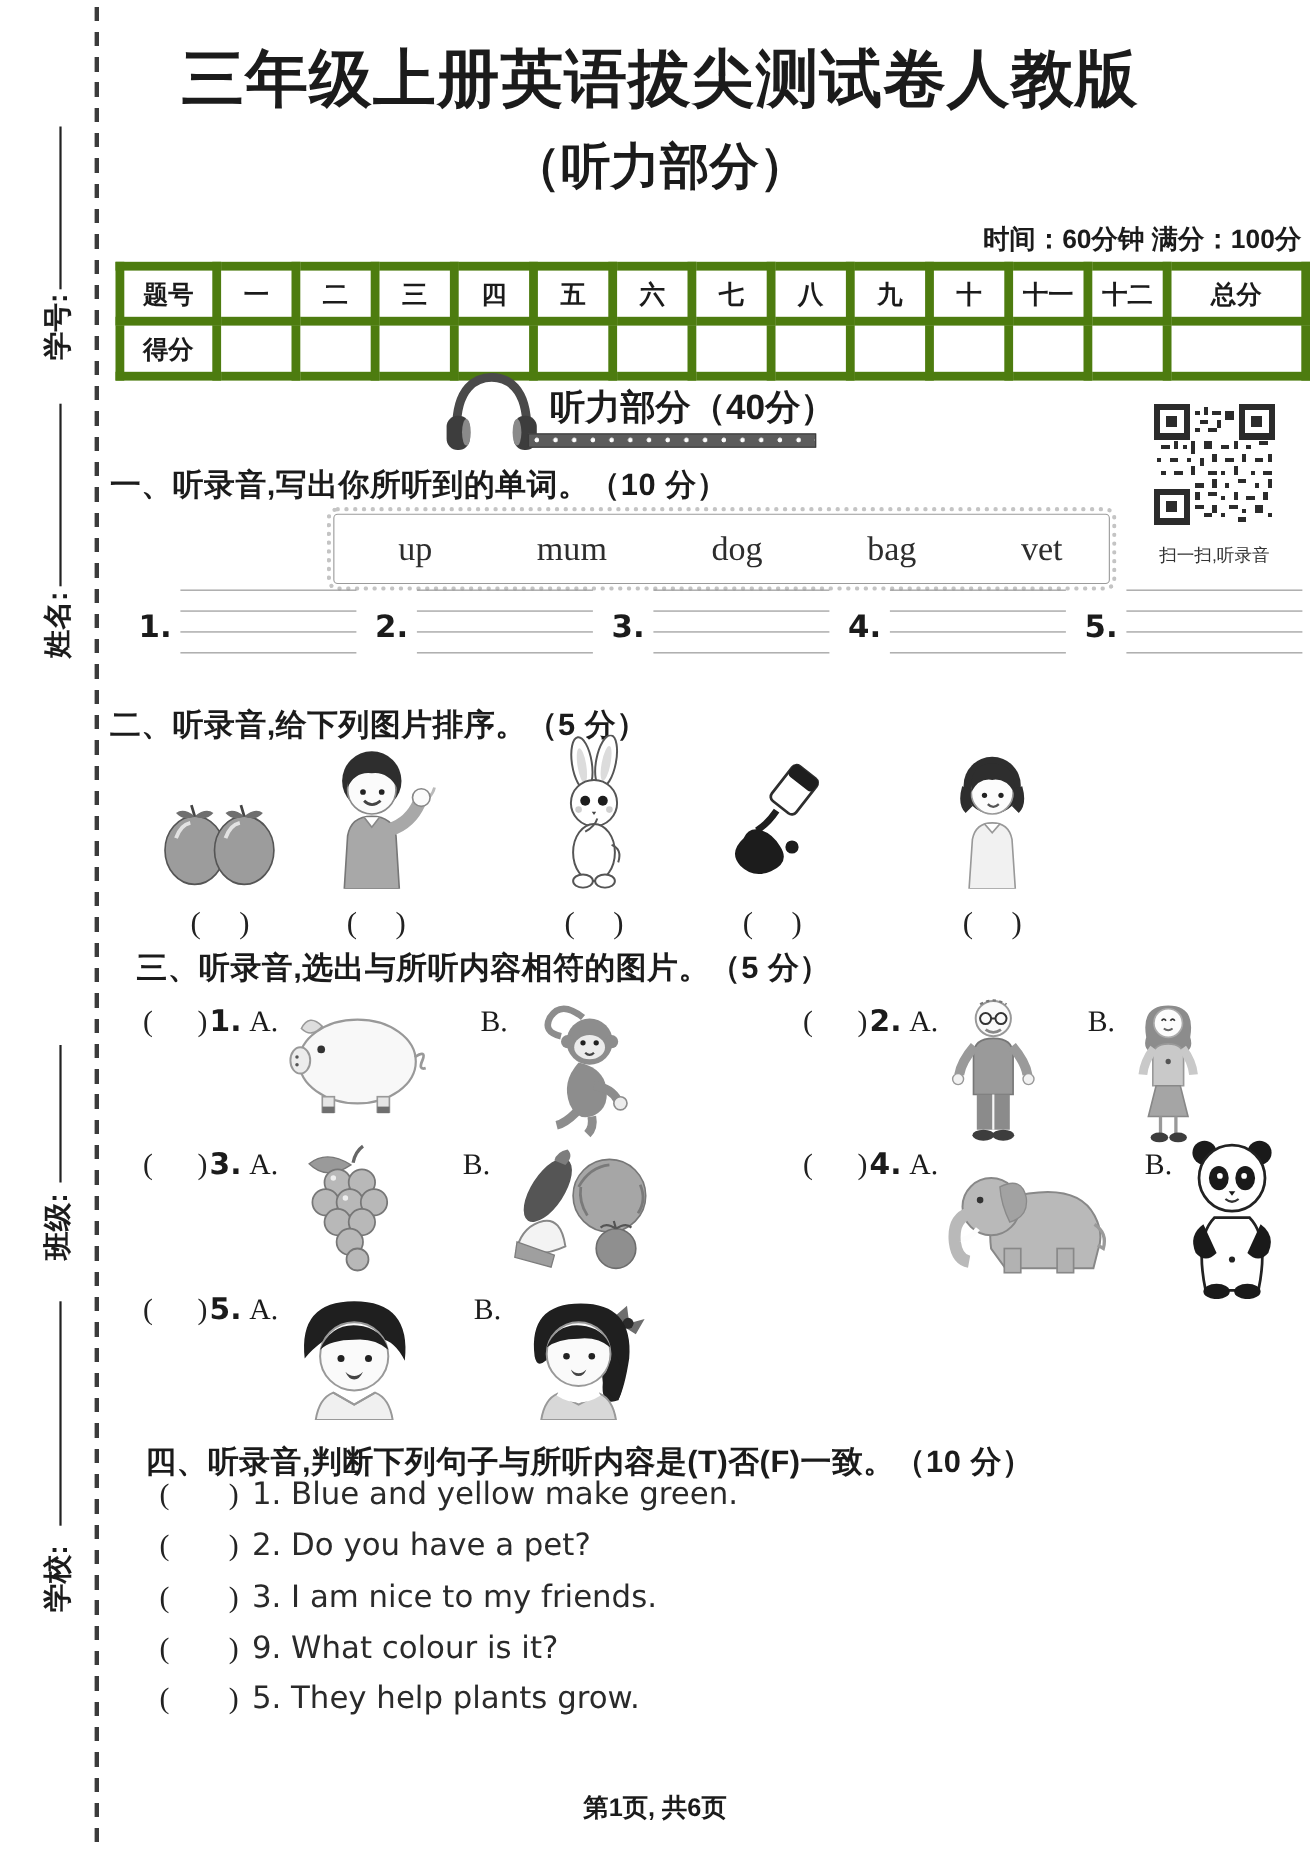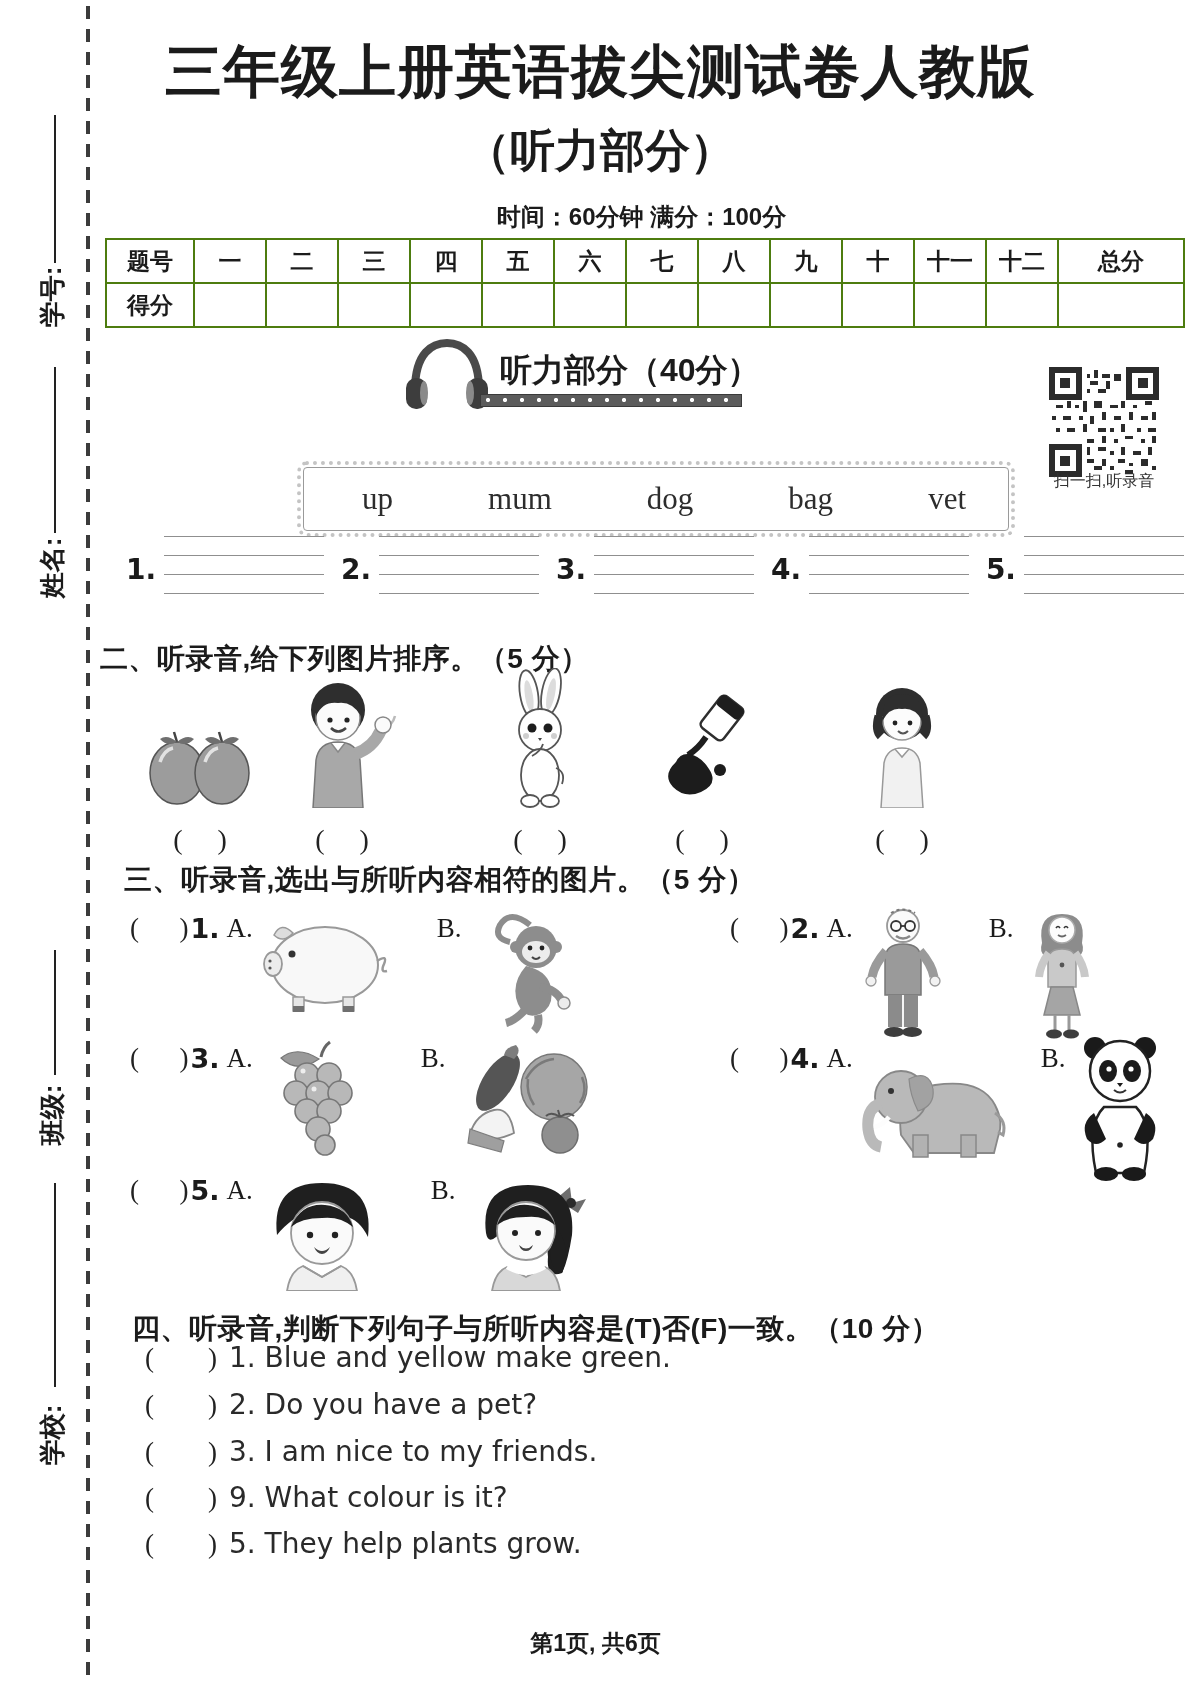--- a/index.html
+++ b/index.html
@@ -8,29 +8,29 @@
   .abs{position:absolute;}
   
   .binding-line{left:86px;top:6px;height:1672px;width:4px;
     background:repeating-linear-gradient(to bottom,#3b3b3b 0 13px,transparent 13px 23px);}
   .blank-vline{left:54px;width:2px;background:#222;}
   .side-label{left:12px;width:80px;height:30px;line-height:30px;text-align:center;
     font-size:26px;font-weight:700;transform:rotate(-90deg);}
   
   .title{left:60px;top:34px;width:1080px;text-align:center;font-size:57px;font-weight:800;letter-spacing:1px;}
   .subtitle{left:60px;top:121px;width:1080px;text-align:center;font-size:45px;font-weight:800;}
-  .meta{left:100px;top:201px;width:1083px;text-align:center;font-size:24px;font-weight:700;}
+  .meta{left:100px;top:201px;width:1083px;text-align:right;font-size:24px;font-weight:700;}
   
   .score-table{left:105px;top:238px;width:1078px;border-collapse:collapse;table-layout:fixed;}
-  .score-table td{border:2px solid #4d7c0f;height:42px;text-align:center;font-size:23px;font-weight:600;padding:0;}
+  .score-table td{border:8px solid #4d7c0f;height:42px;text-align:center;font-size:23px;font-weight:600;padding:0;}
   
   .banner-text{left:500px;top:349px;font-size:32px;font-weight:800;}
   .ribbon{left:480px;top:394px;width:260px;height:11px;background:#5c5c5c;border:1px solid #3a3a3a;
     background-image:radial-gradient(circle at 7px 5px,#ffffff 1.8px,transparent 2.4px);background-size:17px 11px;}
-  .qr-caption{left:1028px;top:471px;width:152px;text-align:center;font-size:16px;color:#333;}
+  .qr-caption{left:1028px;top:495px;width:152px;text-align:center;font-size:16px;color:#333;}
   
   .sec-head{left:100px;font-size:28px;font-weight:700;letter-spacing:0.5px;}
   .word-bank{left:303px;top:467px;width:604px;height:62px;border:1px solid #9a9a9a;border-radius:4px;
     outline:4px dotted #c4c4c4;outline-offset:2px;display:flex;align-items:center;
     justify-content:space-between;padding:0 42px 0 58px;box-sizing:content-box;}
   .word{font-size:31px;color:#2d2d2d;font-weight:500;font-family:Liberation Serif, serif;}
   .blank-row{left:126px;top:536px;width:1058px;display:flex;justify-content:space-between;}
   .blank-unit{display:flex;align-items:flex-end;}
   .blank-num{font-size:28px;font-weight:600;margin-right:8px;margin-bottom:8px;font-family:"DejaVu Sans",sans-serif;}
   .wlines{width:160px;}
@@ -144,20 +144,21 @@
       <rect x="3.2" y="3.2" width="2.6" height="2.6" fill="#2b2b2b"></rect>
       <rect x="21" y="1" width="7" height="7" fill="none" stroke="#2b2b2b" stroke-width="1.5"></rect>
       <rect x="23.2" y="3.2" width="2.6" height="2.6" fill="#2b2b2b"></rect>
       <rect x="1" y="21" width="7" height="7" fill="none" stroke="#2b2b2b" stroke-width="1.5"></rect>
       <rect x="3.2" y="23.2" width="2.6" height="2.6" fill="#2b2b2b"></rect>
       <path fill="#2b2b2b" d="M10 2h1v1h-1z M12 1h1v2h-1z M14 2h2v1h-2z M11 4h2v1h-2z M15 4h1v2h-1z M10 6h1v1h-1z M13 6h2v1h-2z M17 2h2v2h-2z M2 10h2v1h-2z M5 9h1v2h-1z M7 10h1v1h-1z M9 9h1v3h-1z M12 9h2v2h-2z M16 10h2v1h-2z M19 9h1v2h-1z M22 10h1v1h-1z M25 9h2v1h-2z M1 13h1v1h-1z M4 13h2v1h-2z M8 13h1v1h-1z M11 13h1v2h-1z M14 12h1v2h-1z M17 13h2v1h-2z M21 12h1v2h-1z M24 13h2v1h-2z M27 12h1v2h-1z M2 16h1v1h-1z M5 16h2v1h-2z M9 15h1v2h-1z M13 16h2v1h-2z M16 16h1v1h-1z M19 15h1v2h-1z M23 16h1v1h-1z M26 16h2v1h-2z M10 19h2v1h-2z M14 18h1v2h-1z M17 19h1v1h-1z M20 18h2v1h-2z M24 19h1v1h-1z M27 18h1v2h-1z M10 21h1v2h-1z M13 21h2v1h-2z M16 22h1v1h-1z M19 21h1v2h-1z M22 22h2v1h-2z M26 21h1v2h-1z M10 24h2v1h-2z M14 24h1v2h-1z M18 24h2v1h-2z M21 25h1v1h-1z M24 24h2v2h-2z M12 26h2v1h-2z M16 26h1v1h-1z M20 27h2v1h-2z M27 26h1v1h-1z"></path>
     </svg>
   </div>
   <div class="abs qr-caption">扫一扫,听录音</div>
 
+  <div class="abs sec-head" style="top:422px;">一、听录音,写出你所听到的单词。（10 分）</div>
   <div class="abs word-bank">
     <span class="word">up</span>
     <span class="word">mum</span>
     <span class="word">dog</span>
     <span class="word">bag</span>
     <span class="word">vet</span>
   </div>
   <div class="abs blank-row">
     <div class="blank-unit">
       <span class="blank-num">1.</span>

